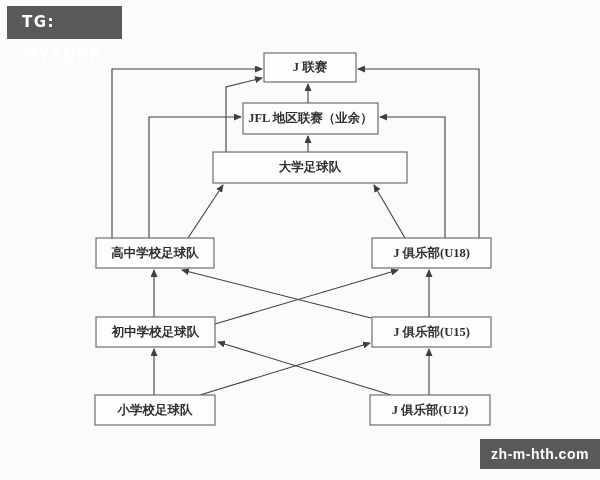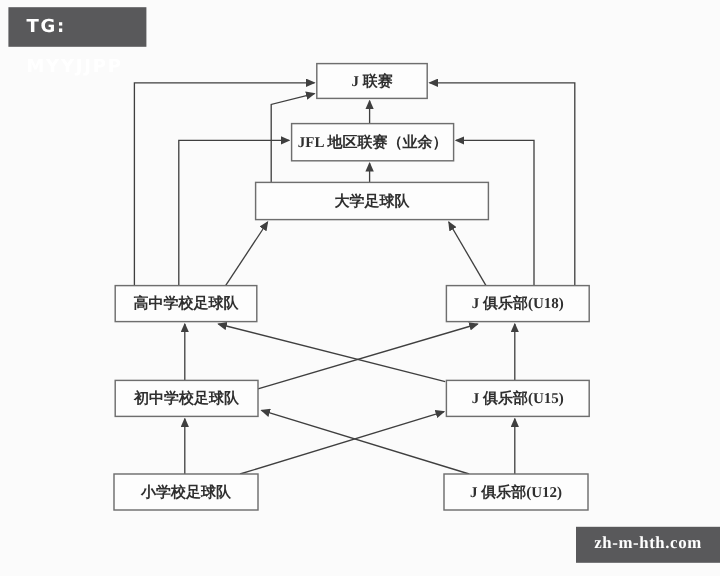--- a/index.html
+++ b/index.html
@@ -29,21 +29,21 @@
     font-weight: bold;
     letter-spacing: 1.5px;
   }
   .badge-watermark {
     right: 0;
     top: 439px;
     width: 120px;
     height: 30px;
     line-height: 30px;
     text-align: center;
-    font-family: Liberation Serif, serif;
+    font-family: Liberation Sans, sans-serif;
     font-size: 14px;
     font-weight: 600;
     letter-spacing: 0.5px;
   }
   svg .nbox {
     fill: #fdfdfd;
     stroke: #6e6e6e;
     stroke-width: 1.2;
   }
   svg .nlabel {

